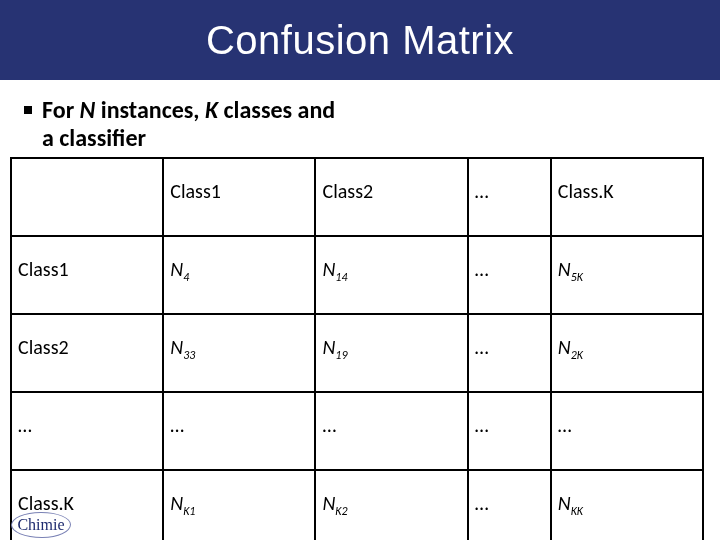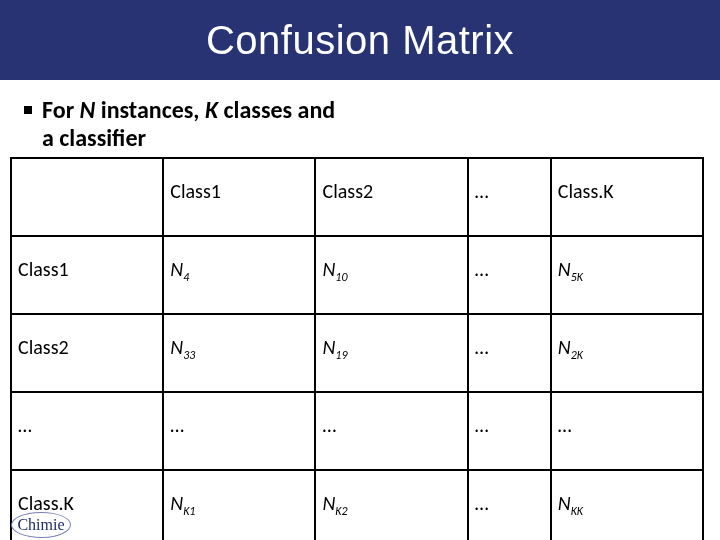--- a/index.html
+++ b/index.html
@@ -138,21 +138,21 @@
           <tr class="hdr">
         <td></td>
         <td>Class1</td>
         <td>Class2</td>
         <td class="small-dots">…</td>
         <td>Class.K</td>
       </tr>
       <tr>
         <td>Class1</td>
         <td><span class="it">N</span><span class="sub2">4</span></td>
-        <td><span class="it">N</span><span class="sub2">10</span></td>
+        <td><span class="it">N</span><span class="sub2">14</span></td>
         <td class="small-dots">…</td>
         <td><span class="it">N</span><span class="sub2">5K</span></td>
       </tr>
       <tr>
         <td>Class2</td>
         <td><span class="it">N</span><span class="sub2">33</span></td>
         <td><span class="it">N</span><span class="sub2">19</span></td>
         <td class="small-dots">…</td>
         <td><span class="it">N</span><span class="sub2">2K</span></td>
       </tr>

